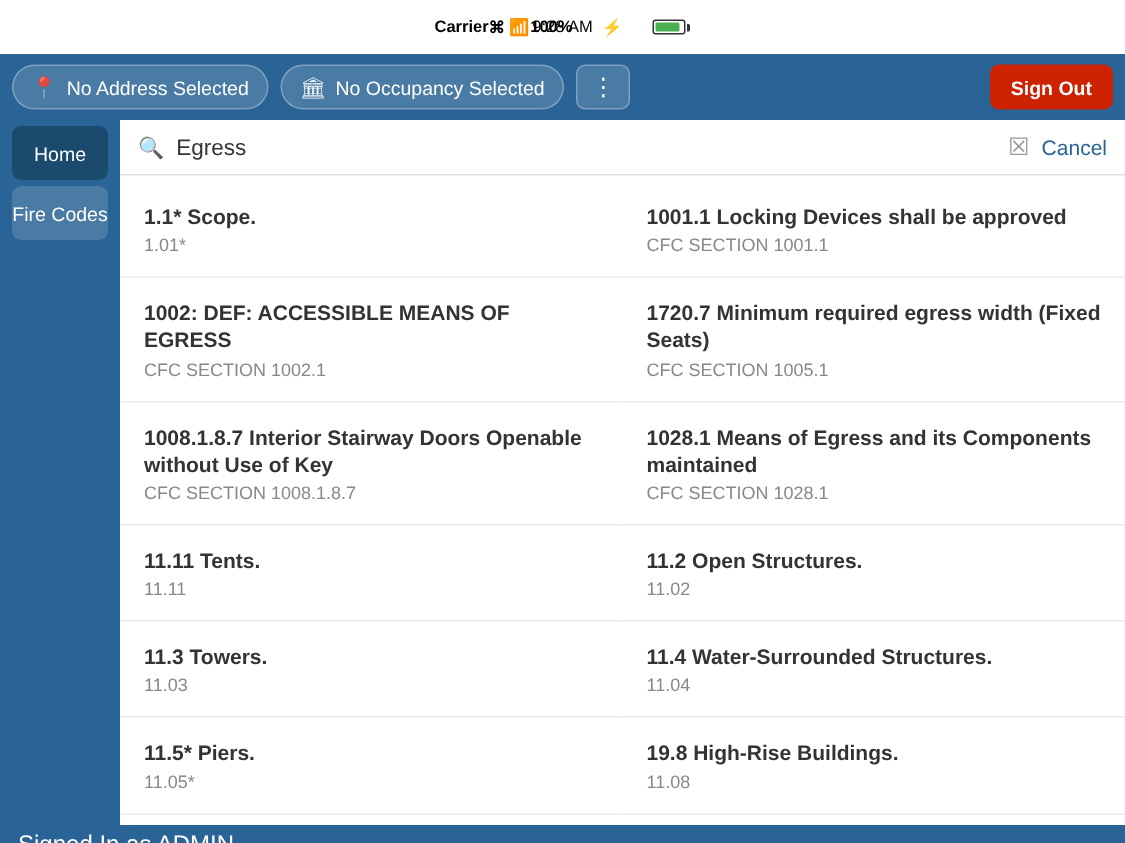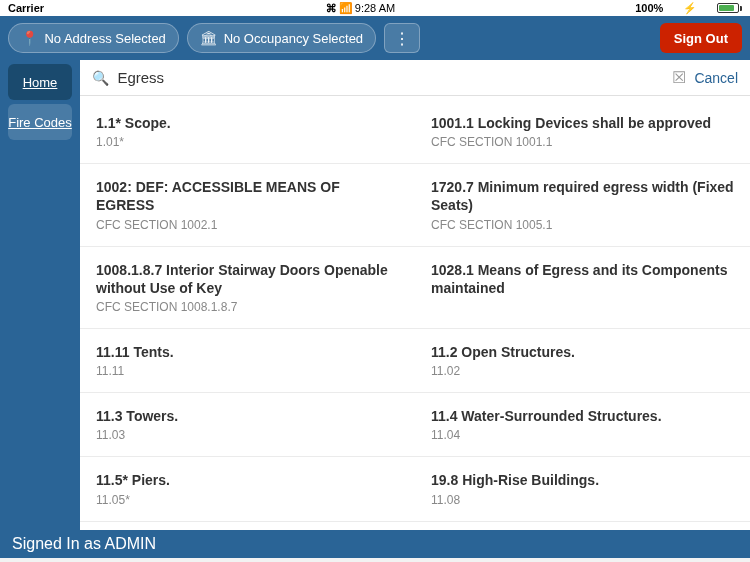--- a/index.html
+++ b/index.html
@@ -1,23 +1,23 @@
 <!DOCTYPE html>
 <html><head>
   <meta charset="utf-8">
   <style>
     * { box-sizing: border-box; margin: 0; padding: 0; }
     body { font-family: -apple-system, 'Helvetica Neue', Arial, sans-serif; background: #f2f2f2; width: 750px; height: 562px; overflow: hidden; }
 
     
     .status-bar {
       background: #fff;
-      height: 16px;
-      display: flex;
-      justify-content: space-between;
+      height: 36px;
+      display: flex;
+      justify-content: center;
       align-items: center;
       padding: 0 8px;
       font-size: 11px;
       font-weight: 600;
     }
     .status-bar-center { position: absolute; left: 50%; transform: translateX(-50%); font-size: 11px; font-weight: 400; }
     .status-bar-right { display: flex; align-items: center; gap: 20px; font-size: 11px; }
 
     
     .top-nav {
@@ -88,21 +88,20 @@
       width: 64px;
       height: 36px;
       border-radius: 6px;
       display: flex;
       align-items: center;
       justify-content: center;
       font-size: 13px;
       font-weight: 500;
       cursor: pointer;
       color: #fff;
-      text-decoration: underline;
     }
     .sidebar-btn.active { background: #1a4a6e; }
     .sidebar-btn.inactive { background: rgba(255,255,255,0.15); }
 
     
     .content-area {
       flex: 1;
       background: #fff;
       display: flex;
       flex-direction: column;
@@ -280,20 +279,21 @@
           <div class="result-item">
     <div class="result-title">1720.7 Minimum required egress width (Fixed Seats)</div>
     <div class="result-subtitle">CFC SECTION 1005.1</div>
   </div>
           <div class="result-item">
     <div class="result-title">1008.1.8.7 Interior Stairway Doors Openable without Use of Key</div>
     <div class="result-subtitle">CFC SECTION 1008.1.8.7</div>
   </div>
           <div class="result-item">
     <div class="result-title">1028.1 Means of Egress and its Components maintained</div>
+    <div class="result-subtitle">CFC SECTION 1028.1</div>
   </div>
           <div class="result-item">
     <div class="result-title">11.11 Tents.</div>
     <div class="result-subtitle">11.11</div>
   </div>
           <div class="result-item">
     <div class="result-title">11.2 Open Structures.</div>
     <div class="result-subtitle">11.02</div>
   </div>
           <div class="result-item">

